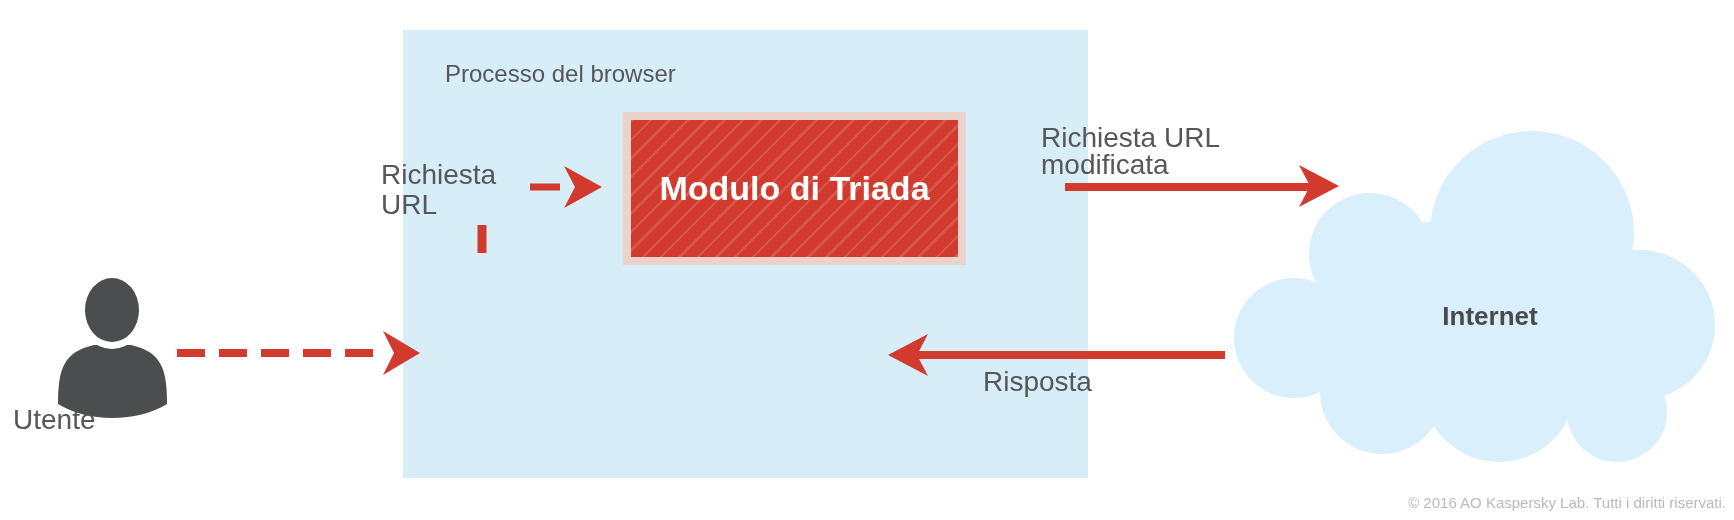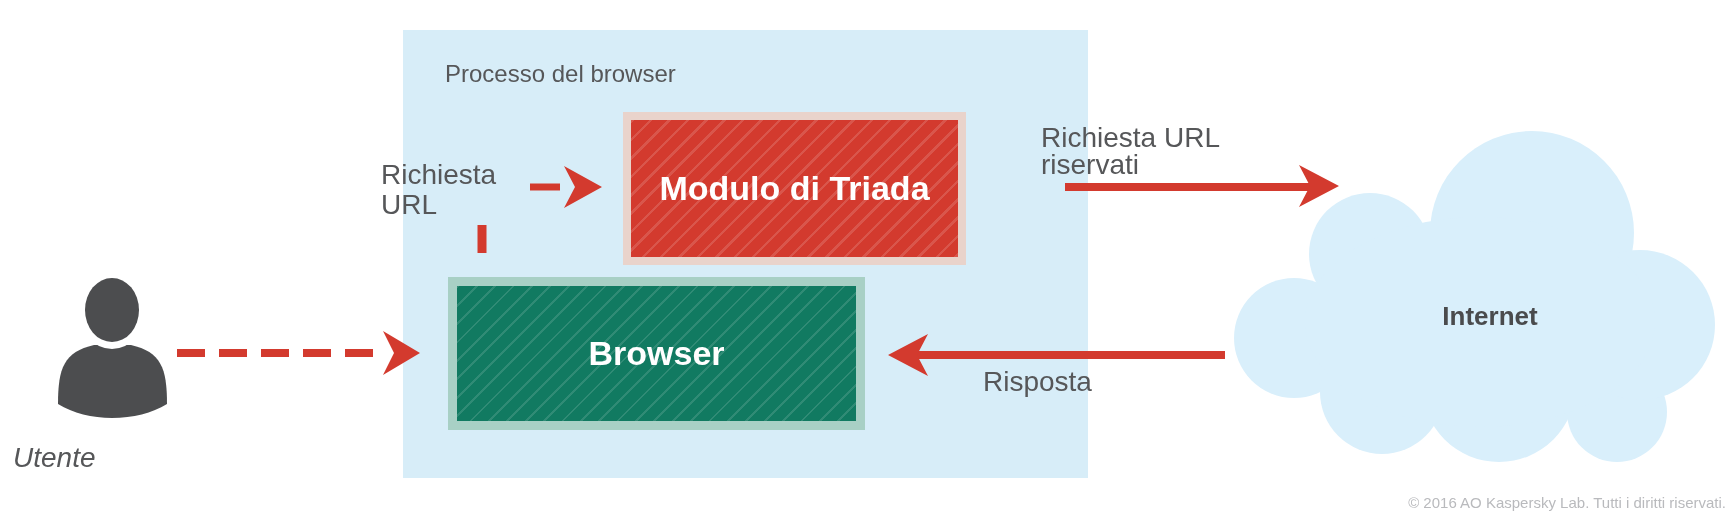--- a/index.html
+++ b/index.html
@@ -22,37 +22,34 @@
     left:448px;top:277px;width:417px;height:153px;
     border:9px solid #a8d0c5;background-color:#117a61;
     background-image:repeating-linear-gradient(135deg,rgba(255,255,255,0.13) 0px,rgba(255,255,255,0.13) 2px,transparent 2px,transparent 13px);
   }
   .box-label{color:#ffffff;font-size:34px;font-weight:bold;white-space:nowrap;}
   
   .lbl{font-size:28px;color:#565759;text-align:left;line-height:28px;white-space:nowrap;}
   .lbl-request{left:381px;top:160px;width:200px;line-height:30px;}
   .lbl-modified{left:1041px;top:124px;width:300px;line-height:27px;}
   .lbl-response{left:983px;top:368px;width:200px;}
-  .lbl-user{left:13px;top:444px;width:200px;font-style:italic;}
+  .lbl-user{left:13px;top:406px;width:200px;}
   .lbl-internet{left:1340px;top:301px;width:300px;font-size:26px;font-weight:bold;color:#4a4b4d;text-align:center;white-space:nowrap;}
   .copyright{right:8px;top:494px;font-size:15px;color:#b9babd;text-align:right;white-space:nowrap;}
   .overlay{left:0;top:0;width:1734px;height:520px;pointer-events:none;}
 </style>
 </head>
 <body>
 
 <div class="stage">
 
   <div class="abs panel"></div>
 
   <div class="abs hatch-box box-triada">
     <div class="box-label">Modulo di Triada</div>
-  </div>
-  <div class="abs hatch-box box-browser">
-    <div class="box-label">Browser</div>
   </div>
 
   <svg class="abs overlay" width="1734" height="520" viewBox="0 0 1734 520" xmlns="http://www.w3.org/2000/svg">
 
     <g fill="#d9effb">
       <circle cx="1370" cy="254" r="61"></circle>
       <circle cx="1532" cy="233" r="102"></circle>
       <circle cx="1294" cy="338" r="60"></circle>
       <circle cx="1382" cy="392" r="62"></circle>
       <circle cx="1499" cy="385" r="77"></circle>
@@ -91,21 +88,21 @@
 
   <div class="abs panel-label">Processo del browser</div>
 
   <div class="abs lbl lbl-request">
     <div>Richiesta</div>
     <div>URL</div>
   </div>
 
   <div class="abs lbl lbl-modified">
     <div>Richiesta URL</div>
-    <div>riservati</div>
+    <div>modificata</div>
   </div>
 
   <div class="abs lbl lbl-response">Risposta</div>
 
   <div class="abs lbl lbl-user">Utente</div>
 
   <div class="abs lbl-internet">Internet</div>
 
   <div class="abs copyright">© 2016 AO Kaspersky Lab. Tutti i diritti riservati.</div>
 

